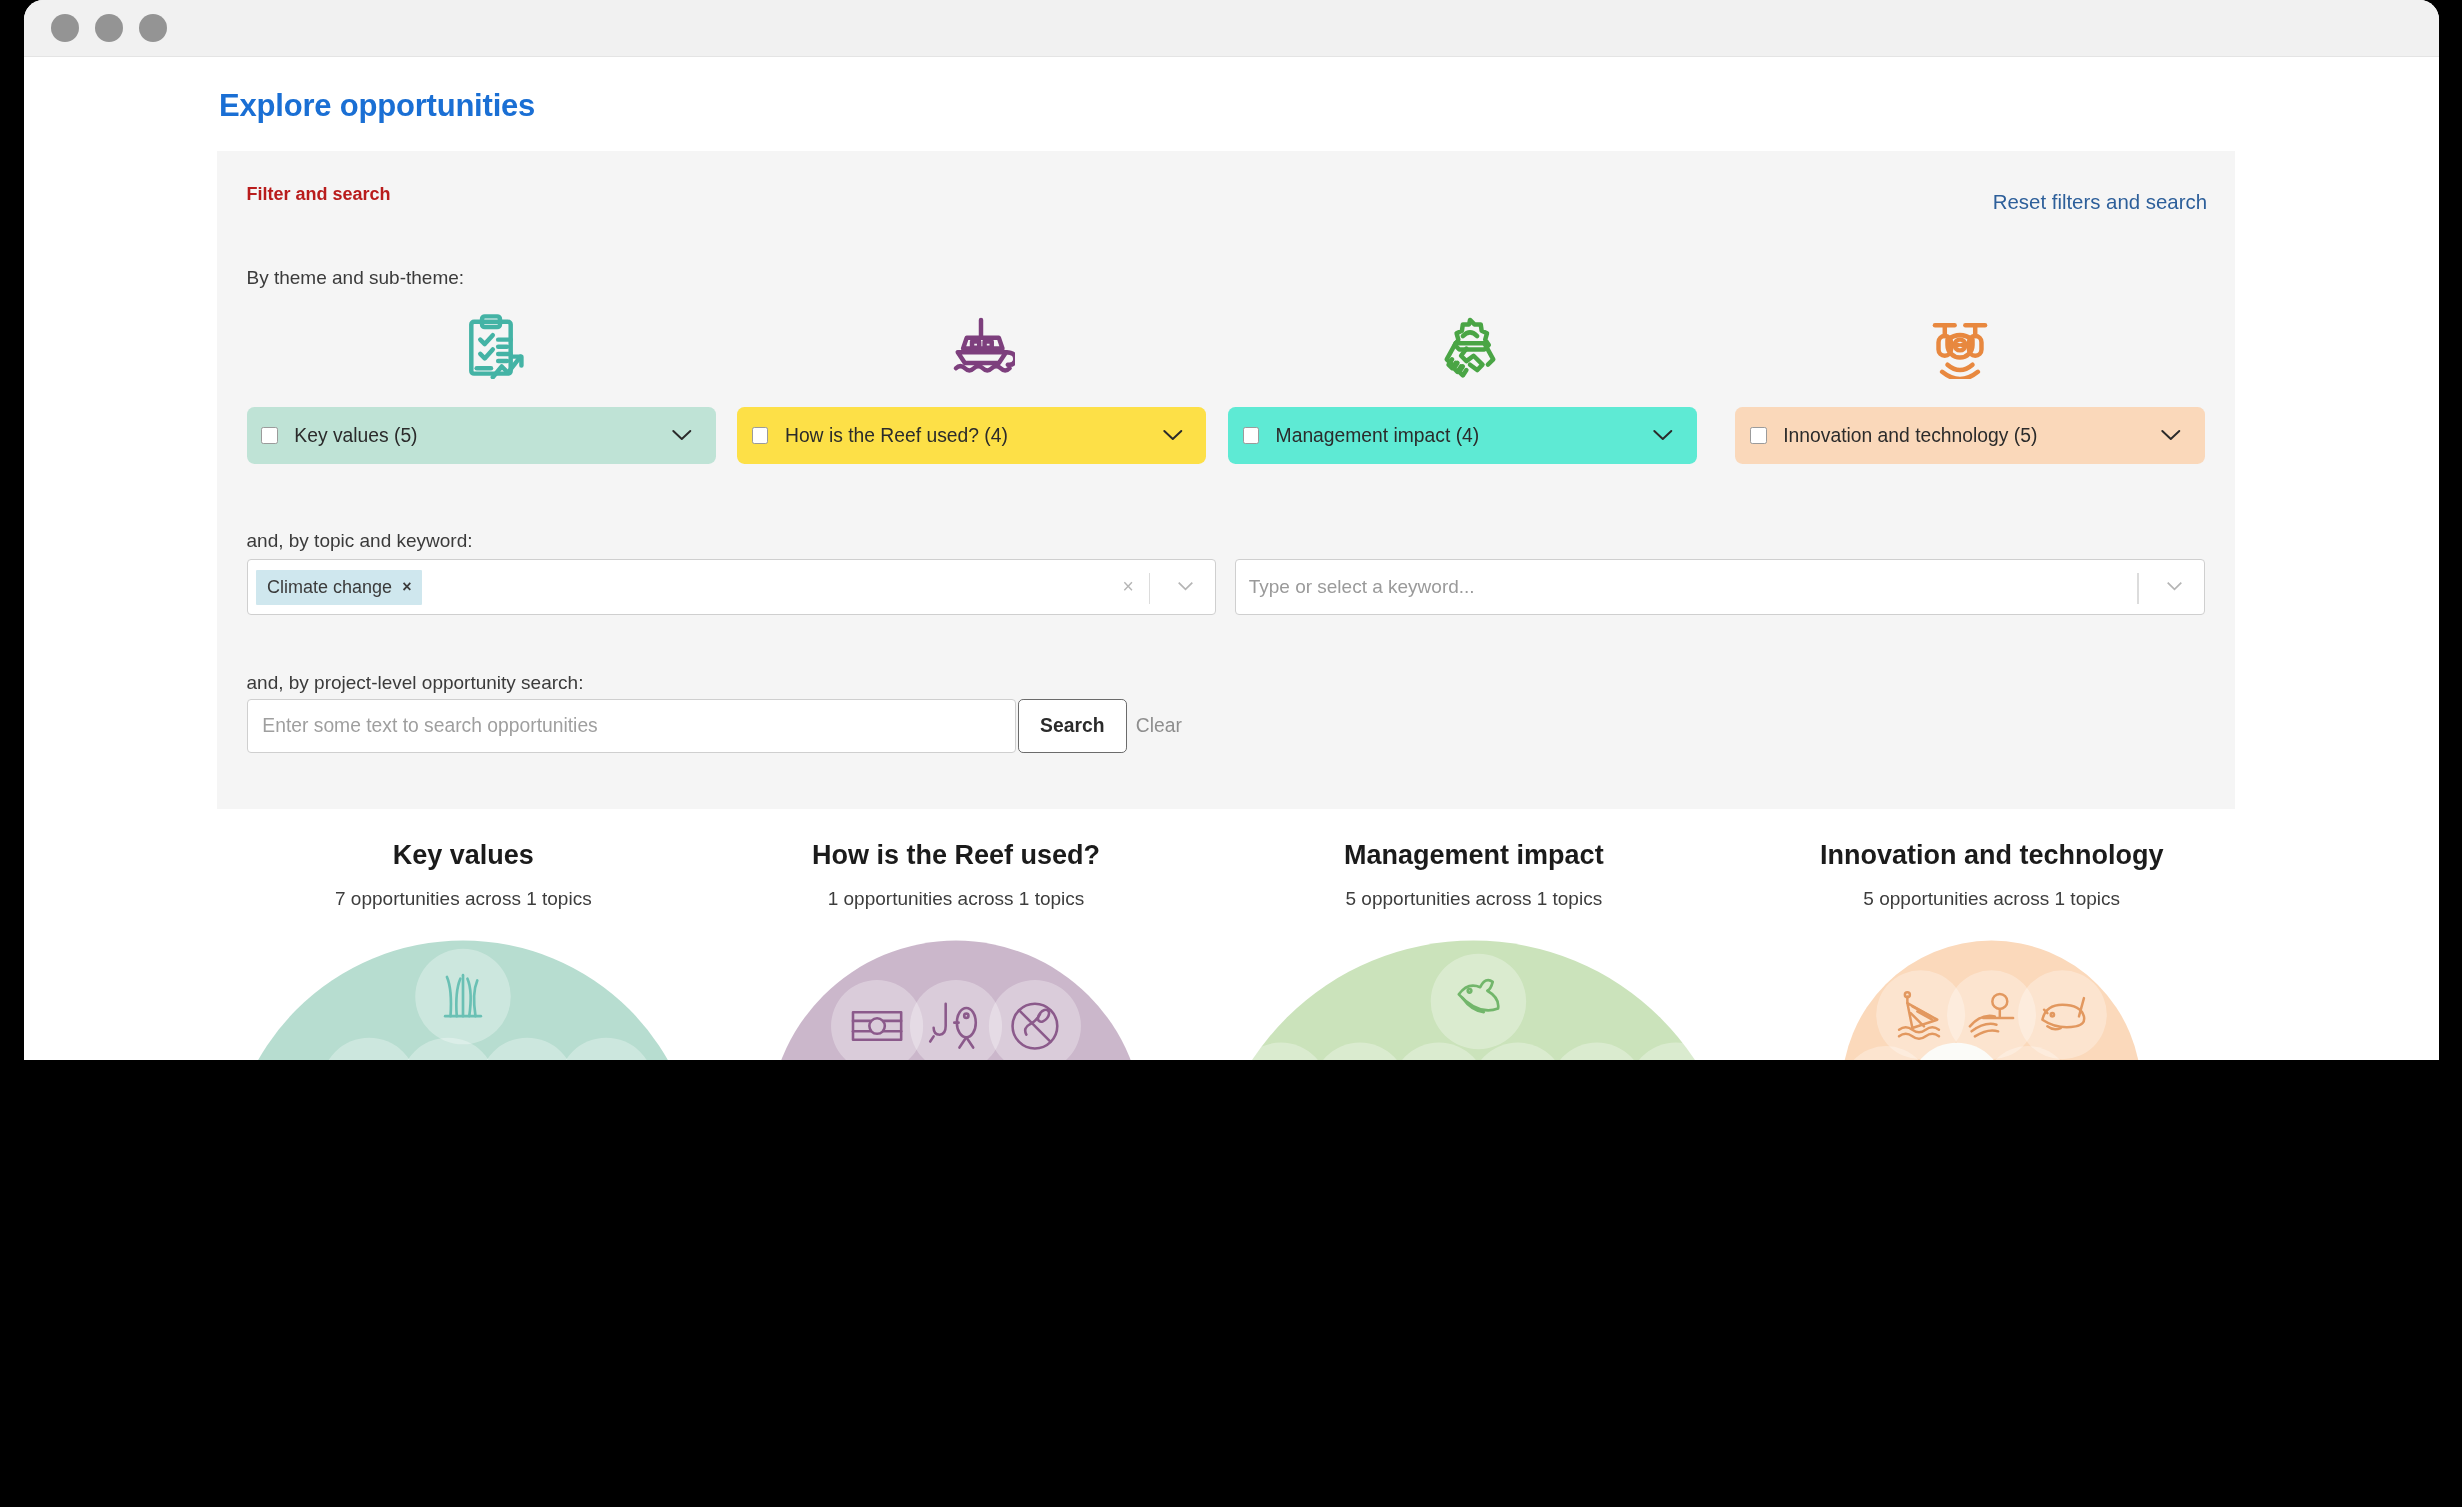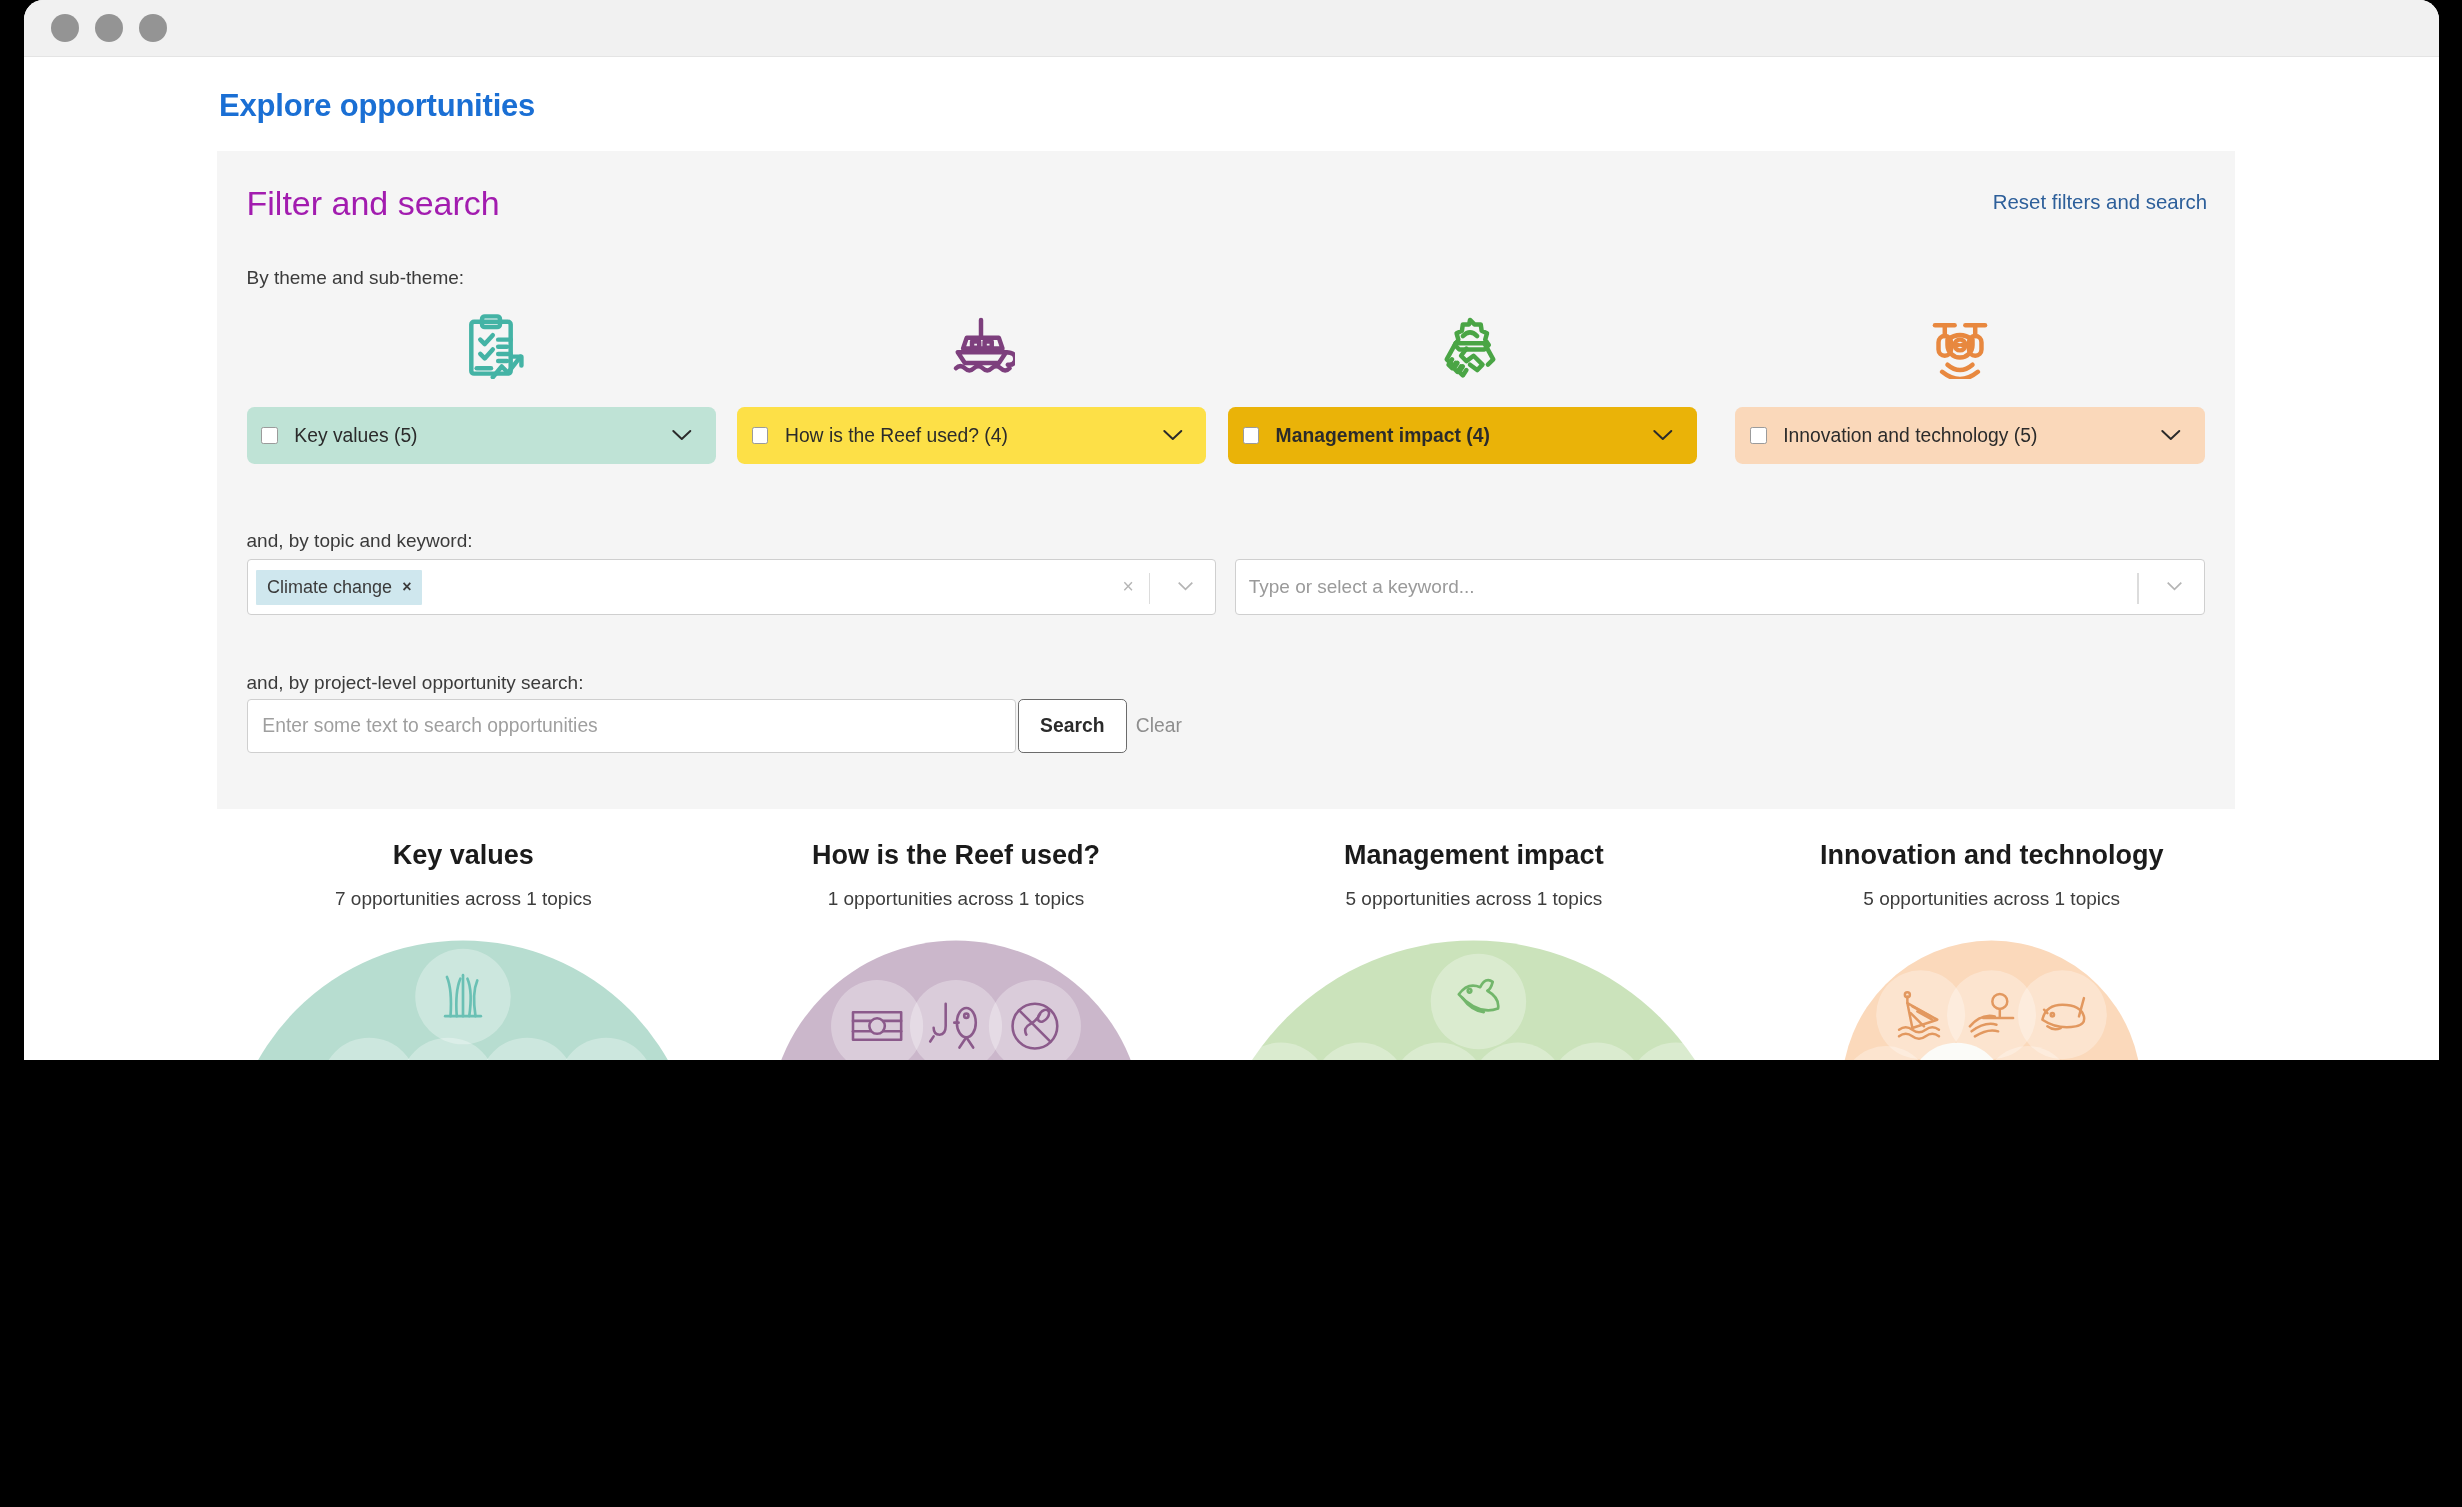--- a/index.html
+++ b/index.html
@@ -49,21 +49,21 @@
 
   
   #filter-panel {
     position: absolute;
     left: 193px; top: 94px;
     width: 2018px; height: 658px;
     background: #f5f5f5;
   }
   #filter-heading {
     position: absolute; left: 29.5px; top: 33px;
-    font-size: 34px; color: #a21caf; font-weight: normal;
+    font-size: 18px; color: #b91c1c; font-weight: bold;
   }
   #reset-link {
     position: absolute; right: 28px; top: 40px;
     font-size: 20.4px; color: #2d5f9a;
     cursor: pointer;
   }
   .field-label {
     position: absolute;
     font-size: 19px;
     color: #3b3b3b;
@@ -331,21 +331,21 @@
                 <path d="M4 5 L19 19 L34 5" stroke="#2b2b2b" stroke-width="3.5" fill="none" stroke-linecap="round" stroke-linejoin="round"></path>
               </svg></span>
           </div>
           <div class="theme-dd" style="background: #fde047;">
             <span class="dd-checkbox"></span>
             <span class="dd-label">How is the Reef used? (4)</span>
             <span class="dd-caret"><svg width="21.6" height="13.6" viewBox="0 0 38 24">
                 <path d="M4 5 L19 19 L34 5" stroke="#2b2b2b" stroke-width="3.5" fill="none" stroke-linecap="round" stroke-linejoin="round"></path>
               </svg></span>
           </div>
-          <div class="theme-dd" style="background: #eab308; font-weight: bold;">
+          <div class="theme-dd" style="background: #5eead4;">
             <span class="dd-checkbox"></span>
             <span class="dd-label">Management impact (4)</span>
             <span class="dd-caret"><svg width="21.6" height="13.6" viewBox="0 0 38 24">
                 <path d="M4 5 L19 19 L34 5" stroke="#2b2b2b" stroke-width="3.5" fill="none" stroke-linecap="round" stroke-linejoin="round"></path>
               </svg></span>
           </div>
           <div class="theme-dd" style="background: rgb(250, 216, 186); margin-left: 17px;">
             <span class="dd-checkbox"></span>
             <span class="dd-label">Innovation and technology (5)</span>
             <span class="dd-caret"><svg width="21.6" height="13.6" viewBox="0 0 38 24">

